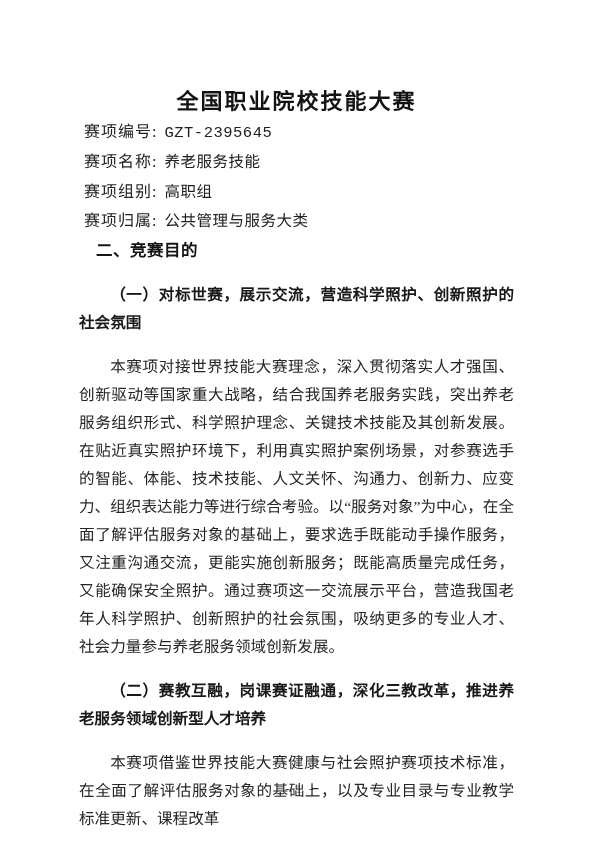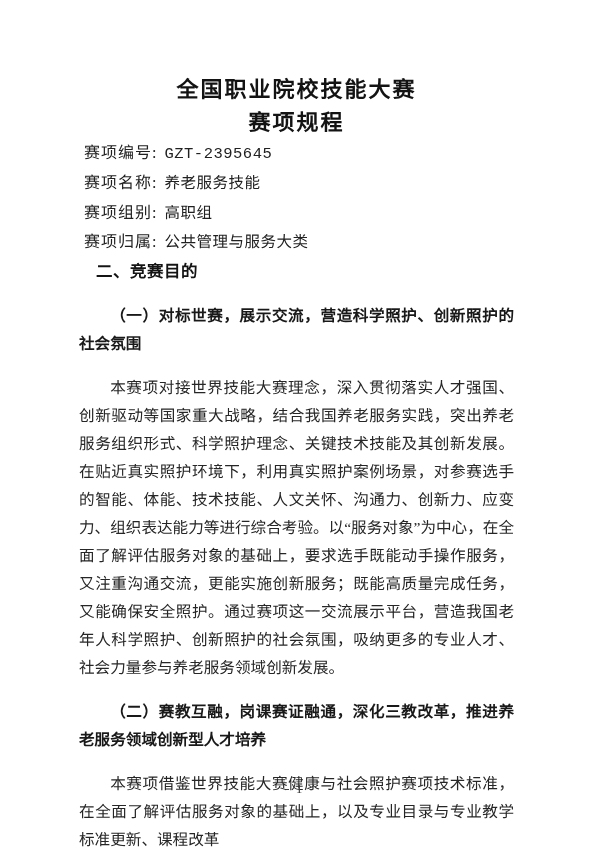--- a/index.html
+++ b/index.html
@@ -9,21 +9,21 @@
     height: 849px;
     background: #ffffff;
     position: relative;
     overflow: hidden;
     font-family: "Liberation Serif", "DejaVu Serif", serif;
   }
   .page {
     position: absolute;
     inset: 0;
     box-sizing: border-box;
-    padding: 0 70px 0 63px;
+    padding: 12px 70px 0 63px;
     color: #262626;
   }
   .title-block {
     padding-top: 73px;
     text-align: center;
   }
   .doc-title {
     font-family: "Liberation Sans", "DejaVu Sans", sans-serif;
     font-weight: 700;
     font-size: 22px;
@@ -79,21 +79,20 @@
     color: #3a3a3a;
   }
 </style>
 </head>
 <body>
 
 <div class="page">
 
   <div class="title-block">
     <div class="doc-title">全国职业院校技能大赛</div>
-    <div class="doc-title">赛项规程</div>
   </div>
 
 
   <div class="fields">
       <div class="field"><span class="field-label">赛项编号:</span><span class="field-value">GZT-2395645</span></div>
       <div class="field"><span class="field-label">赛项名称:</span><span class="field-value">养老服务技能</span></div>
       <div class="field"><span class="field-label">赛项组别:</span><span class="field-value">高职组</span></div>
       <div class="field"><span class="field-label">赛项归属:</span><span class="field-value">公共管理与服务大类</span></div>
     </div>
 

